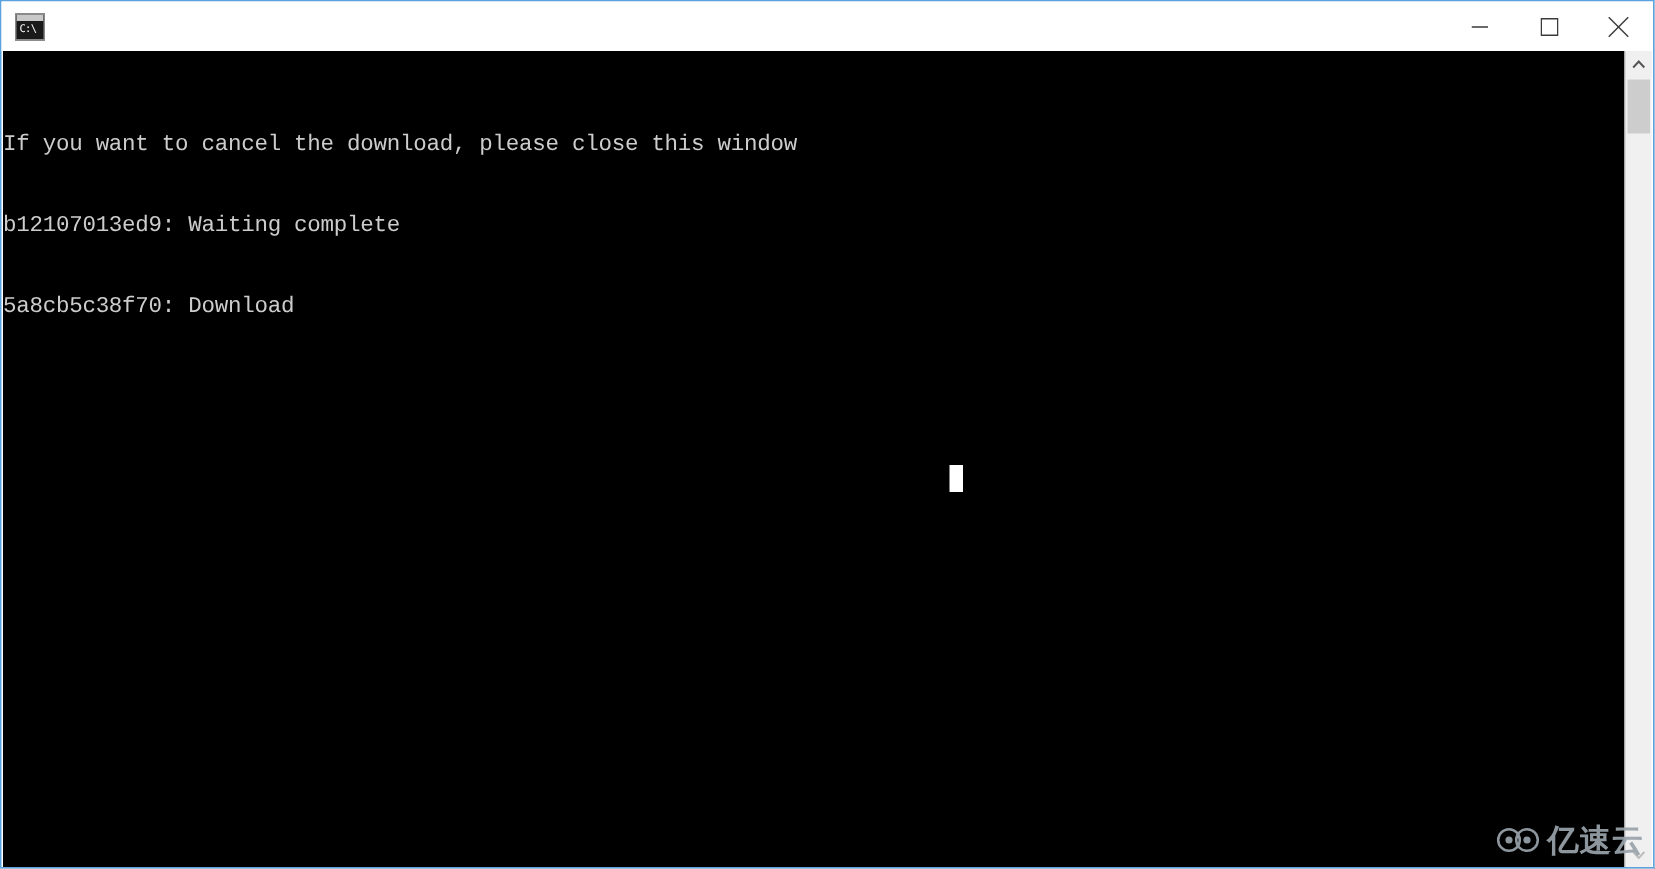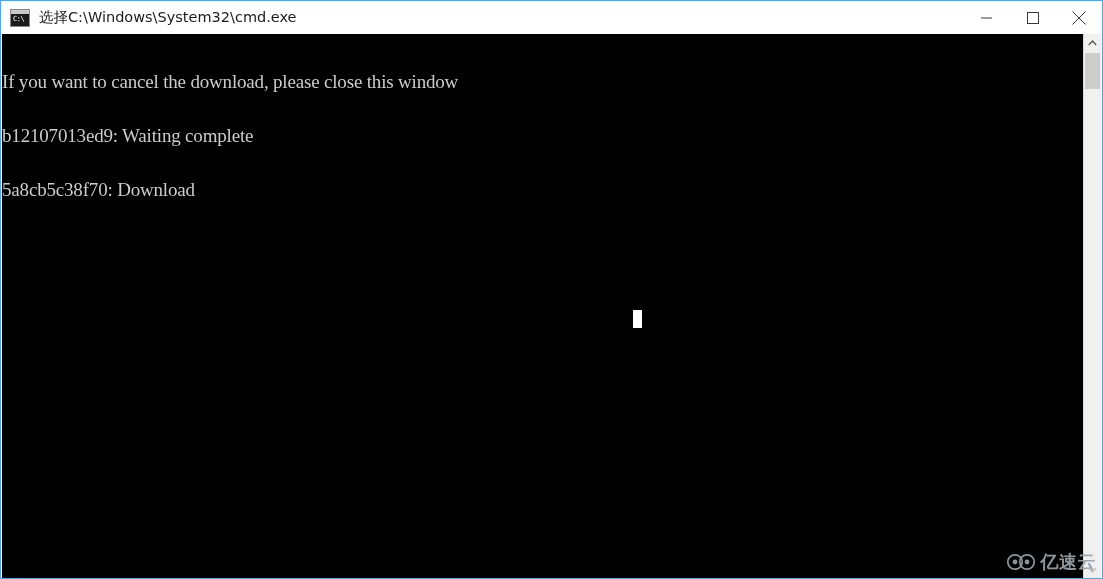--- a/index.html
+++ b/index.html
@@ -102,27 +102,27 @@
     top: 33px;
     width: 1083px;
     height: 544px;
     background: #000000;
     overflow: hidden;
   }
   .console-text {
     position: absolute;
     left: 0;
     top: 0;
-    font-family: Liberation Serif, serif;
-    font-size: 19px;
+    font-family: Liberation Mono, monospace;
+    font-size: 15px;
     line-height: 18px;
     color: #cccccc;
     white-space: pre;
     letter-spacing: -0.18px;
-    padding-top: 3px;
+    padding-top: 18px;
   }
   .console-line { height: 18px; white-space: pre; }
 
   
   .cursor-block {
     position: absolute;
     left: 631px;
     top: 276px;
     width: 9px;
     height: 18px;
@@ -168,37 +168,36 @@
     bottom: 4px;
     display: flex;
     align-items: center;
     gap: 5px;
     opacity: 0.92;
     pointer-events: none;
   }
   .watermark .wm-logo { display: block; }
   .watermark .wm-text {
     font-family: "DejaVu Sans", sans-serif;
-    font-size: 18px;
+    font-size: 21px;
     color: #9aa3ab;
     font-weight: bold;
     letter-spacing: 0.5px;
   }
 </style>
 </head>
 <body>
 
 <div class="window">
 
   <div class="titlebar">
     <div class="title-icon">
       <div class="icon-bar"></div>
       <div class="icon-text">C:\</div>
     </div>
-    <div class="title-text">选择C:\Windows\System32\cmd.exe</div>
 
     <div class="win-buttons">
       <div class="win-btn">
         <svg width="12" height="12" viewBox="0 0 12 12">
           <line x1="0" y1="6" x2="11" y2="6" stroke="#3a3a3a" stroke-width="1"></line>
         </svg>
       </div>
       <div class="win-btn">
         <svg width="12" height="12" viewBox="0 0 12 12">
           <rect x="0.5" y="0.5" width="11" height="11" fill="none" stroke="#3a3a3a" stroke-width="1"></rect>

